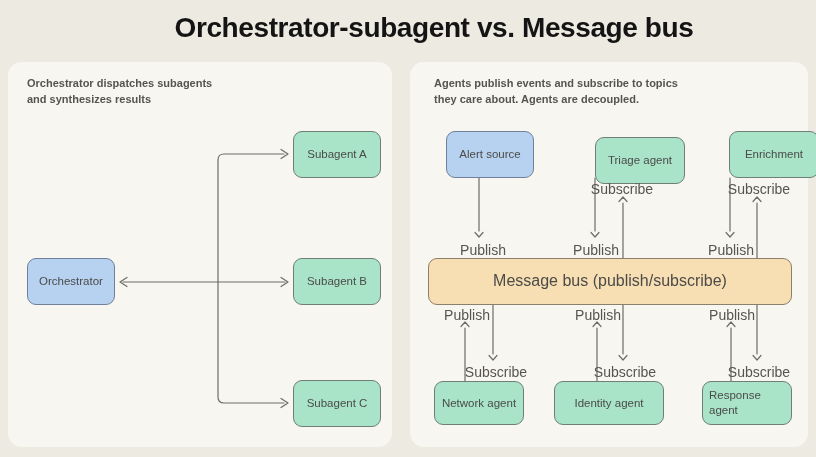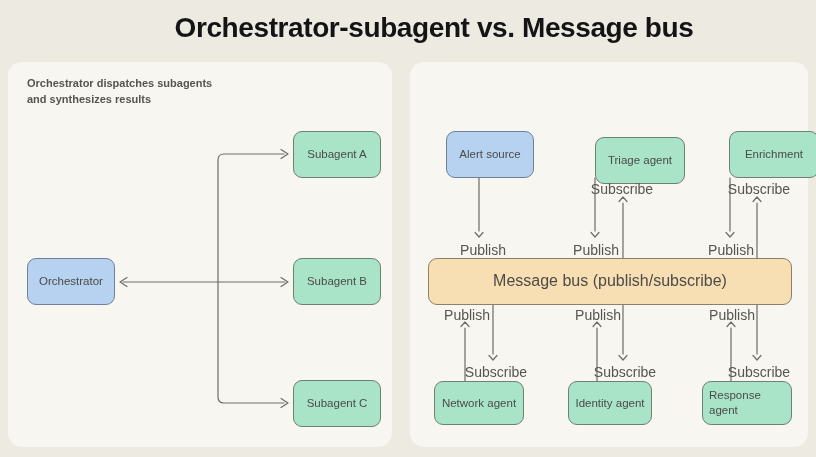--- a/index.html
+++ b/index.html
@@ -56,20 +56,24 @@
     </g>
   </svg>
 
   <div class="node blue" style="left:19px;top:196px;width:88px;height:47px;">Orchestrator</div>
   <div class="node green" style="left:285px;top:69px;width:88px;height:47px;">Subagent A</div>
   <div class="node green" style="left:285px;top:196px;width:88px;height:47px;">Subagent B</div>
   <div class="node green" style="left:285px;top:318px;width:88px;height:47px;">Subagent C</div>
 </div>
 
 <div class="panel right">
+  <div class="panel-heading" style="left:24px;top:14px;">
+    <div>Agents publish events and subscribe to topics</div>
+    <div>they care about. Agents are decoupled.</div>
+  </div>
 
   <svg class="overlay" width="398" height="385" viewBox="0 0 398 385">
     <g stroke="#6e6c66" stroke-width="1.2" fill="none" stroke-linecap="round" stroke-linejoin="round">
 
       <path d="M 69,116 V 169"></path>
       <path d="M 65,170.5 L 69,175 L 73,170.5"></path>
       <path d="M 185,116 V 169"></path>
       <path d="M 181,170.5 L 185,175 L 189,170.5"></path>
       <path d="M 213,196 V 141"></path>
       <path d="M 209,139.5 L 213,135 L 217,139.5"></path>
@@ -93,21 +97,21 @@
     </g>
   </svg>
 
   <div class="node blue" style="left:36px;top:69px;width:88px;height:47px;">Alert source</div>
   <div class="node green" style="left:158px;top:75px;width:90px;height:47px;margin-left:27px;">Triage agent</div>
   <div class="node green" style="left:292px;top:69px;width:90px;height:47px;margin-left:27px;">Enrichment</div>
 
   <div class="node orange" style="left:18px;top:196px;width:364px;height:47px;font-size:16px;">Message bus (publish/subscribe)</div>
 
   <div class="node green" style="left:24px;top:319px;width:90px;height:44px;">Network agent</div>
-  <div class="node green" style="left:158px;top:319px;width:84px;height:44px;">Identity agent</div>
+  <div class="node green" style="left:144px;top:319px;width:110px;height:44px;">Identity agent</div>
   <div class="node green" style="left:292px;top:319px;width:90px;height:44px;">Response agent</div>
 
   <div class="flow-label" style="left:73px;top:180px;">Publish</div>
   <div class="flow-label" style="left:186px;top:180px;">Publish</div>
   <div class="flow-label" style="left:212px;top:119px;">Subscribe</div>
   <div class="flow-label" style="left:321px;top:180px;">Publish</div>
   <div class="flow-label" style="left:349px;top:119px;">Subscribe</div>
 
   <div class="flow-label" style="left:57px;top:245px;">Publish</div>
   <div class="flow-label" style="left:86px;top:302px;">Subscribe</div>

